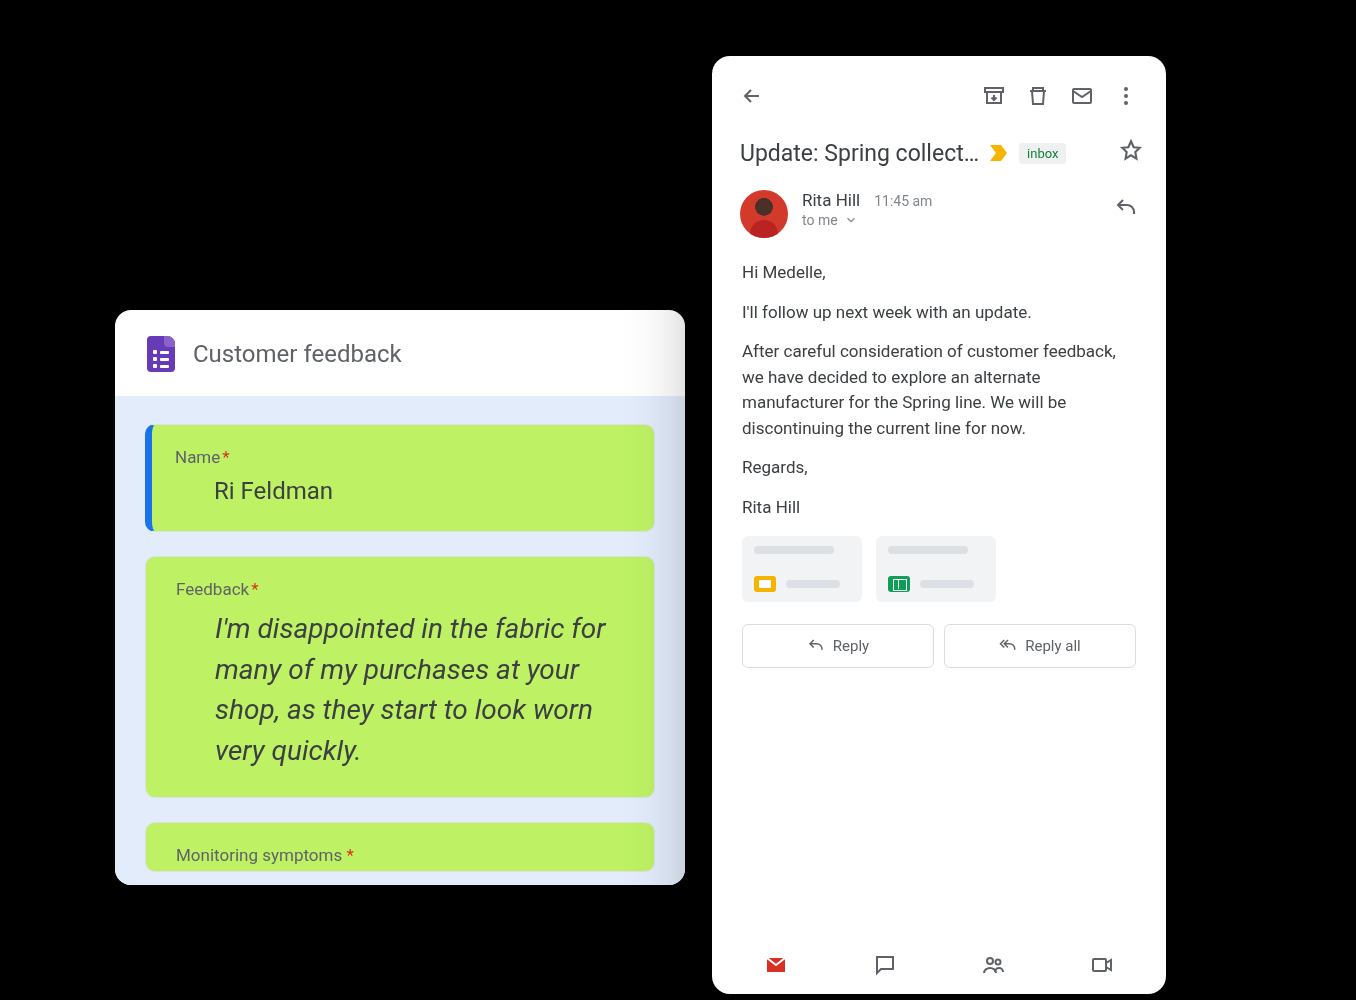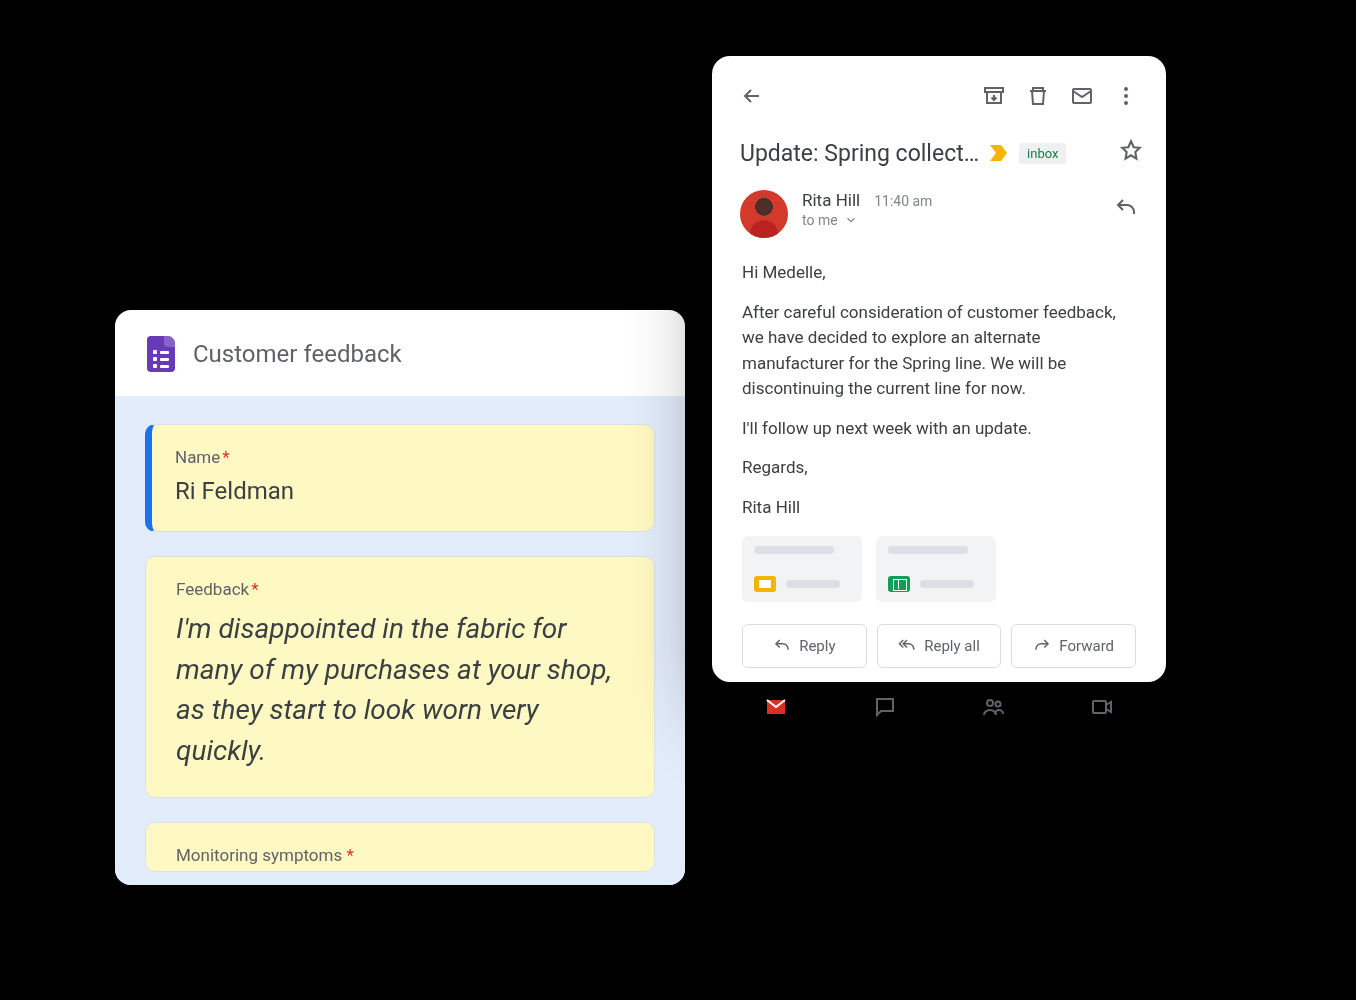--- a/index.html
+++ b/index.html
@@ -73,55 +73,56 @@
     font-size: 24px;
     color: #5f6368;
     font-weight: 400;
   }
   .forms-body {
     background: #E3ECFB;
     padding: 28px 30px;
     height: 100%;
   }
   .form-question {
-    background: #fef9c3;
+    background: #bef264;
     border: 1px solid #dce0e6;
     border-radius: 10px;
     padding: 22px 30px 26px 30px;
     margin-bottom: 24px;
     position: relative;
   }
   .form-question.active {
     border-left: 7px solid #1a73e8;
     padding-left: 23px;
   }
   .q-label {
     font-size: 17px;
     color: #5f6368;
     margin-bottom: 10px;
   }
   .q-label .req { color: #d93025; margin-left: 2px; }
   .q-value {
     font-size: 24px;
     color: #3c4043;
+    margin-left: 39px;
   }
   .q-value.small { font-size: 28px; color:#3c4043; line-height:1.45;font-style:italic; }
   .q-cut {
     font-size: 17px;
     color: #5f6368;
   }
   .q-cut .req { color:#d93025; }
 
   
   .gmail-card {
     position: absolute;
     left: 712px;
     top: 56px;
     width: 454px;
-    height: 626px;
+    height: 938px;
     background: #fff;
     border-radius: 18px;
     box-shadow: 0 30px 80px rgba(0,0,0,0.45);
     display: flex;
     flex-direction: column;
   }
   .gmail-top {
     display:flex;
     align-items:center;
     padding: 22px 22px 14px 22px;
@@ -345,41 +346,41 @@
             <path d="M12 3l2.5 5.5L20 9l-4 4 1 6-5-3-5 3 1-6-4-4 5.5-.5L12 3z"></path>
           </svg>
       </div>
     </div>
 
     <div class="sender-row">
       <div class="avatar"></div>
       <div class="sender-info">
         <div class="sender-line1">
           <span class="sender-name">Rita Hill</span>
-          <span class="sender-time">11:40 am</span>
+          <span class="sender-time">11:45 am</span>
         </div>
         <div class="sender-line2">
           <span class="sender-to">to me</span>
           <svg class="chev-down" viewBox="0 0 24 24" fill="none" stroke="currentColor" stroke-width="2">
               <path d="M6 9l6 6 6-6"></path>
             </svg>
         </div>
       </div>
       <div class="icon-btn reply-icon-top">
         <svg viewBox="0 0 24 24" fill="none" stroke="currentColor" stroke-width="2">
             <path d="M9 14l-5-5 5-5"></path>
             <path d="M4 9h9a7 7 0 0 1 7 7v2"></path>
           </svg>
       </div>
     </div>
 
     <div class="email-body">
       <p>Hi Medelle,</p>
+      <p>I'll follow up next week with an update.</p>
       <p>After careful consideration of customer feedback, we have decided to explore an alternate manufacturer for the Spring line. We will be discontinuing the current line for now.</p>
-      <p>I'll follow up next week with an update.</p>
       <p>Regards,</p>
       <p style="margin-bottom:2px;">Rita Hill</p>
     </div>
 
     <div class="attachments">
       <div class="attach slides">
         <div class="bar1"></div>
         <div class="row2">
             <div class="chip"></div>
             <div class="bar2"></div>
@@ -403,27 +404,20 @@
         <span>Reply</span>
       </div>
       <div class="reply-btn">
         <svg viewBox="0 0 24 24" fill="none" stroke="currentColor" stroke-width="2">
             <path d="M7 14l-5-5 5-5"></path>
             <path d="M12 14l-5-5 5-5"></path>
             <path d="M7 9h7a7 7 0 0 1 7 7v1"></path>
           </svg>
         <span>Reply all</span>
       </div>
-      <div class="reply-btn">
-        <svg viewBox="0 0 24 24" fill="none" stroke="currentColor" stroke-width="2">
-            <path d="M15 4l5 5-5 5"></path>
-            <path d="M20 9H11a7 7 0 0 0-7 7v1"></path>
-          </svg>
-        <span>Forward</span>
-      </div>
     </div>
 
     <div class="gmail-nav">
       <div class="nav-item mail">
         <svg viewBox="0 0 24 24">
             <path d="M3 5h18v14H3z" fill="#D93025"></path>
             <path d="M3 5l9 7 9-7" fill="none" stroke="#fff" stroke-width="2"></path>
           </svg>
       </div>
       <div class="nav-item">

